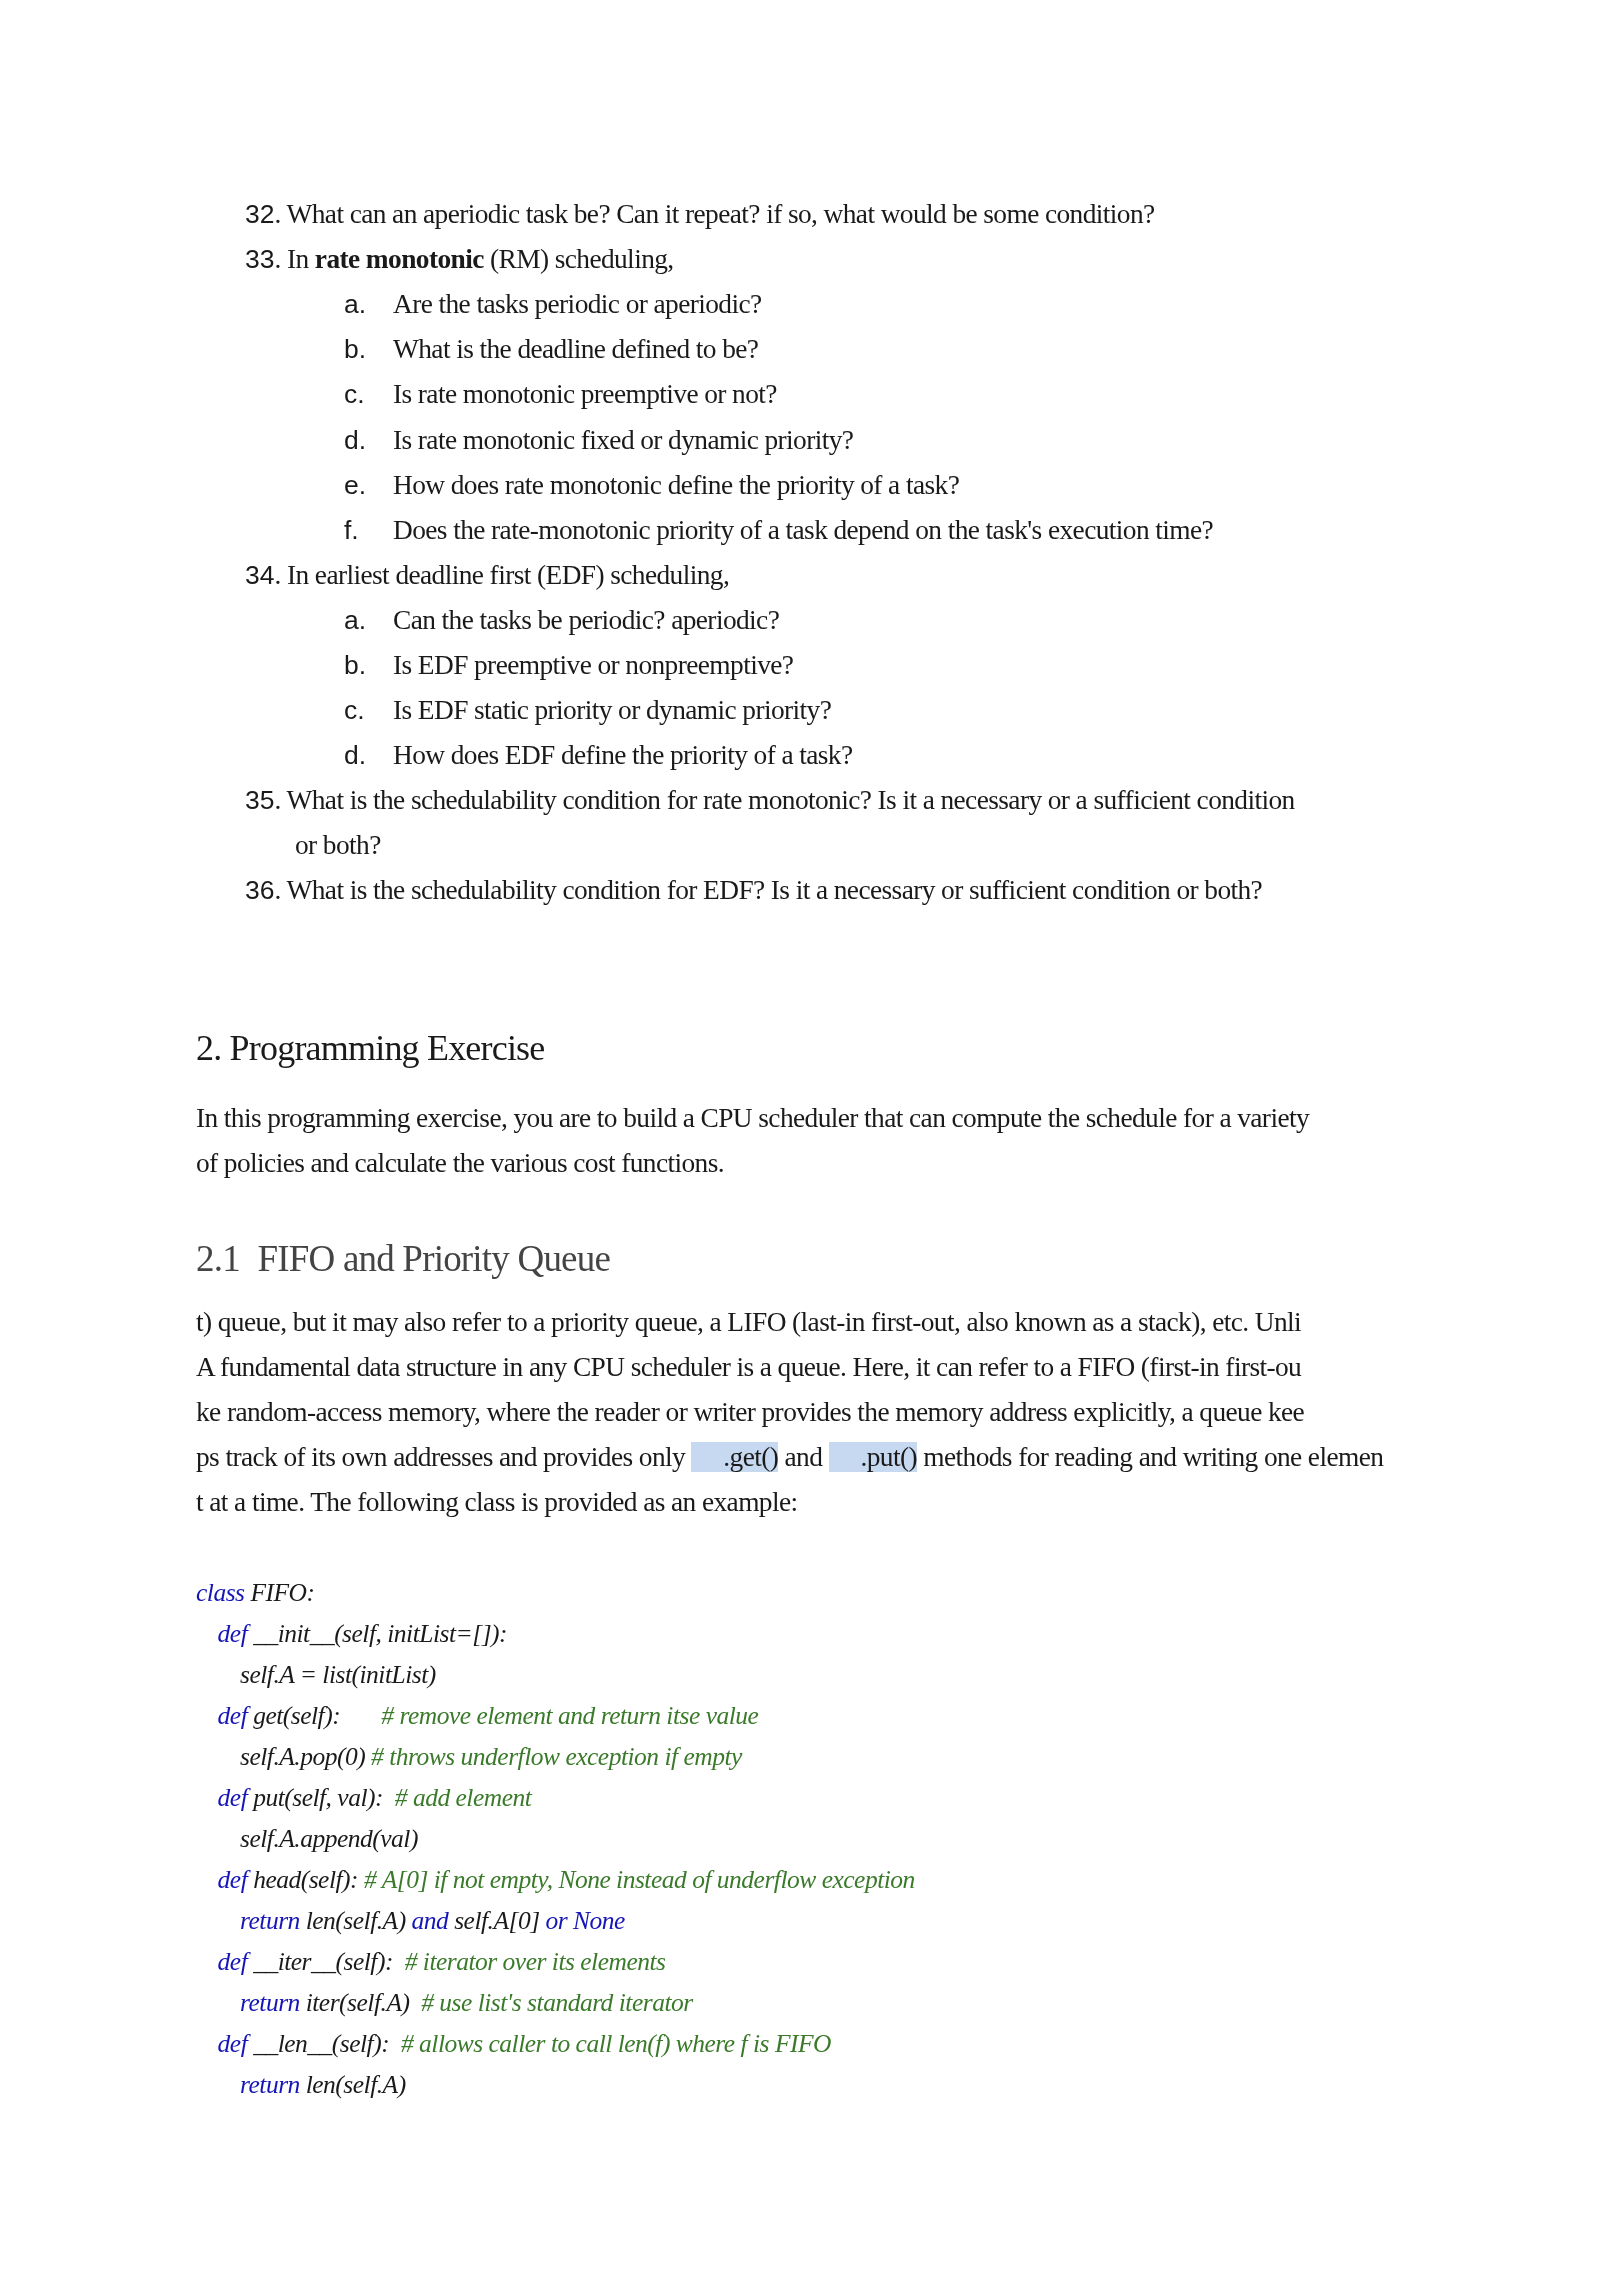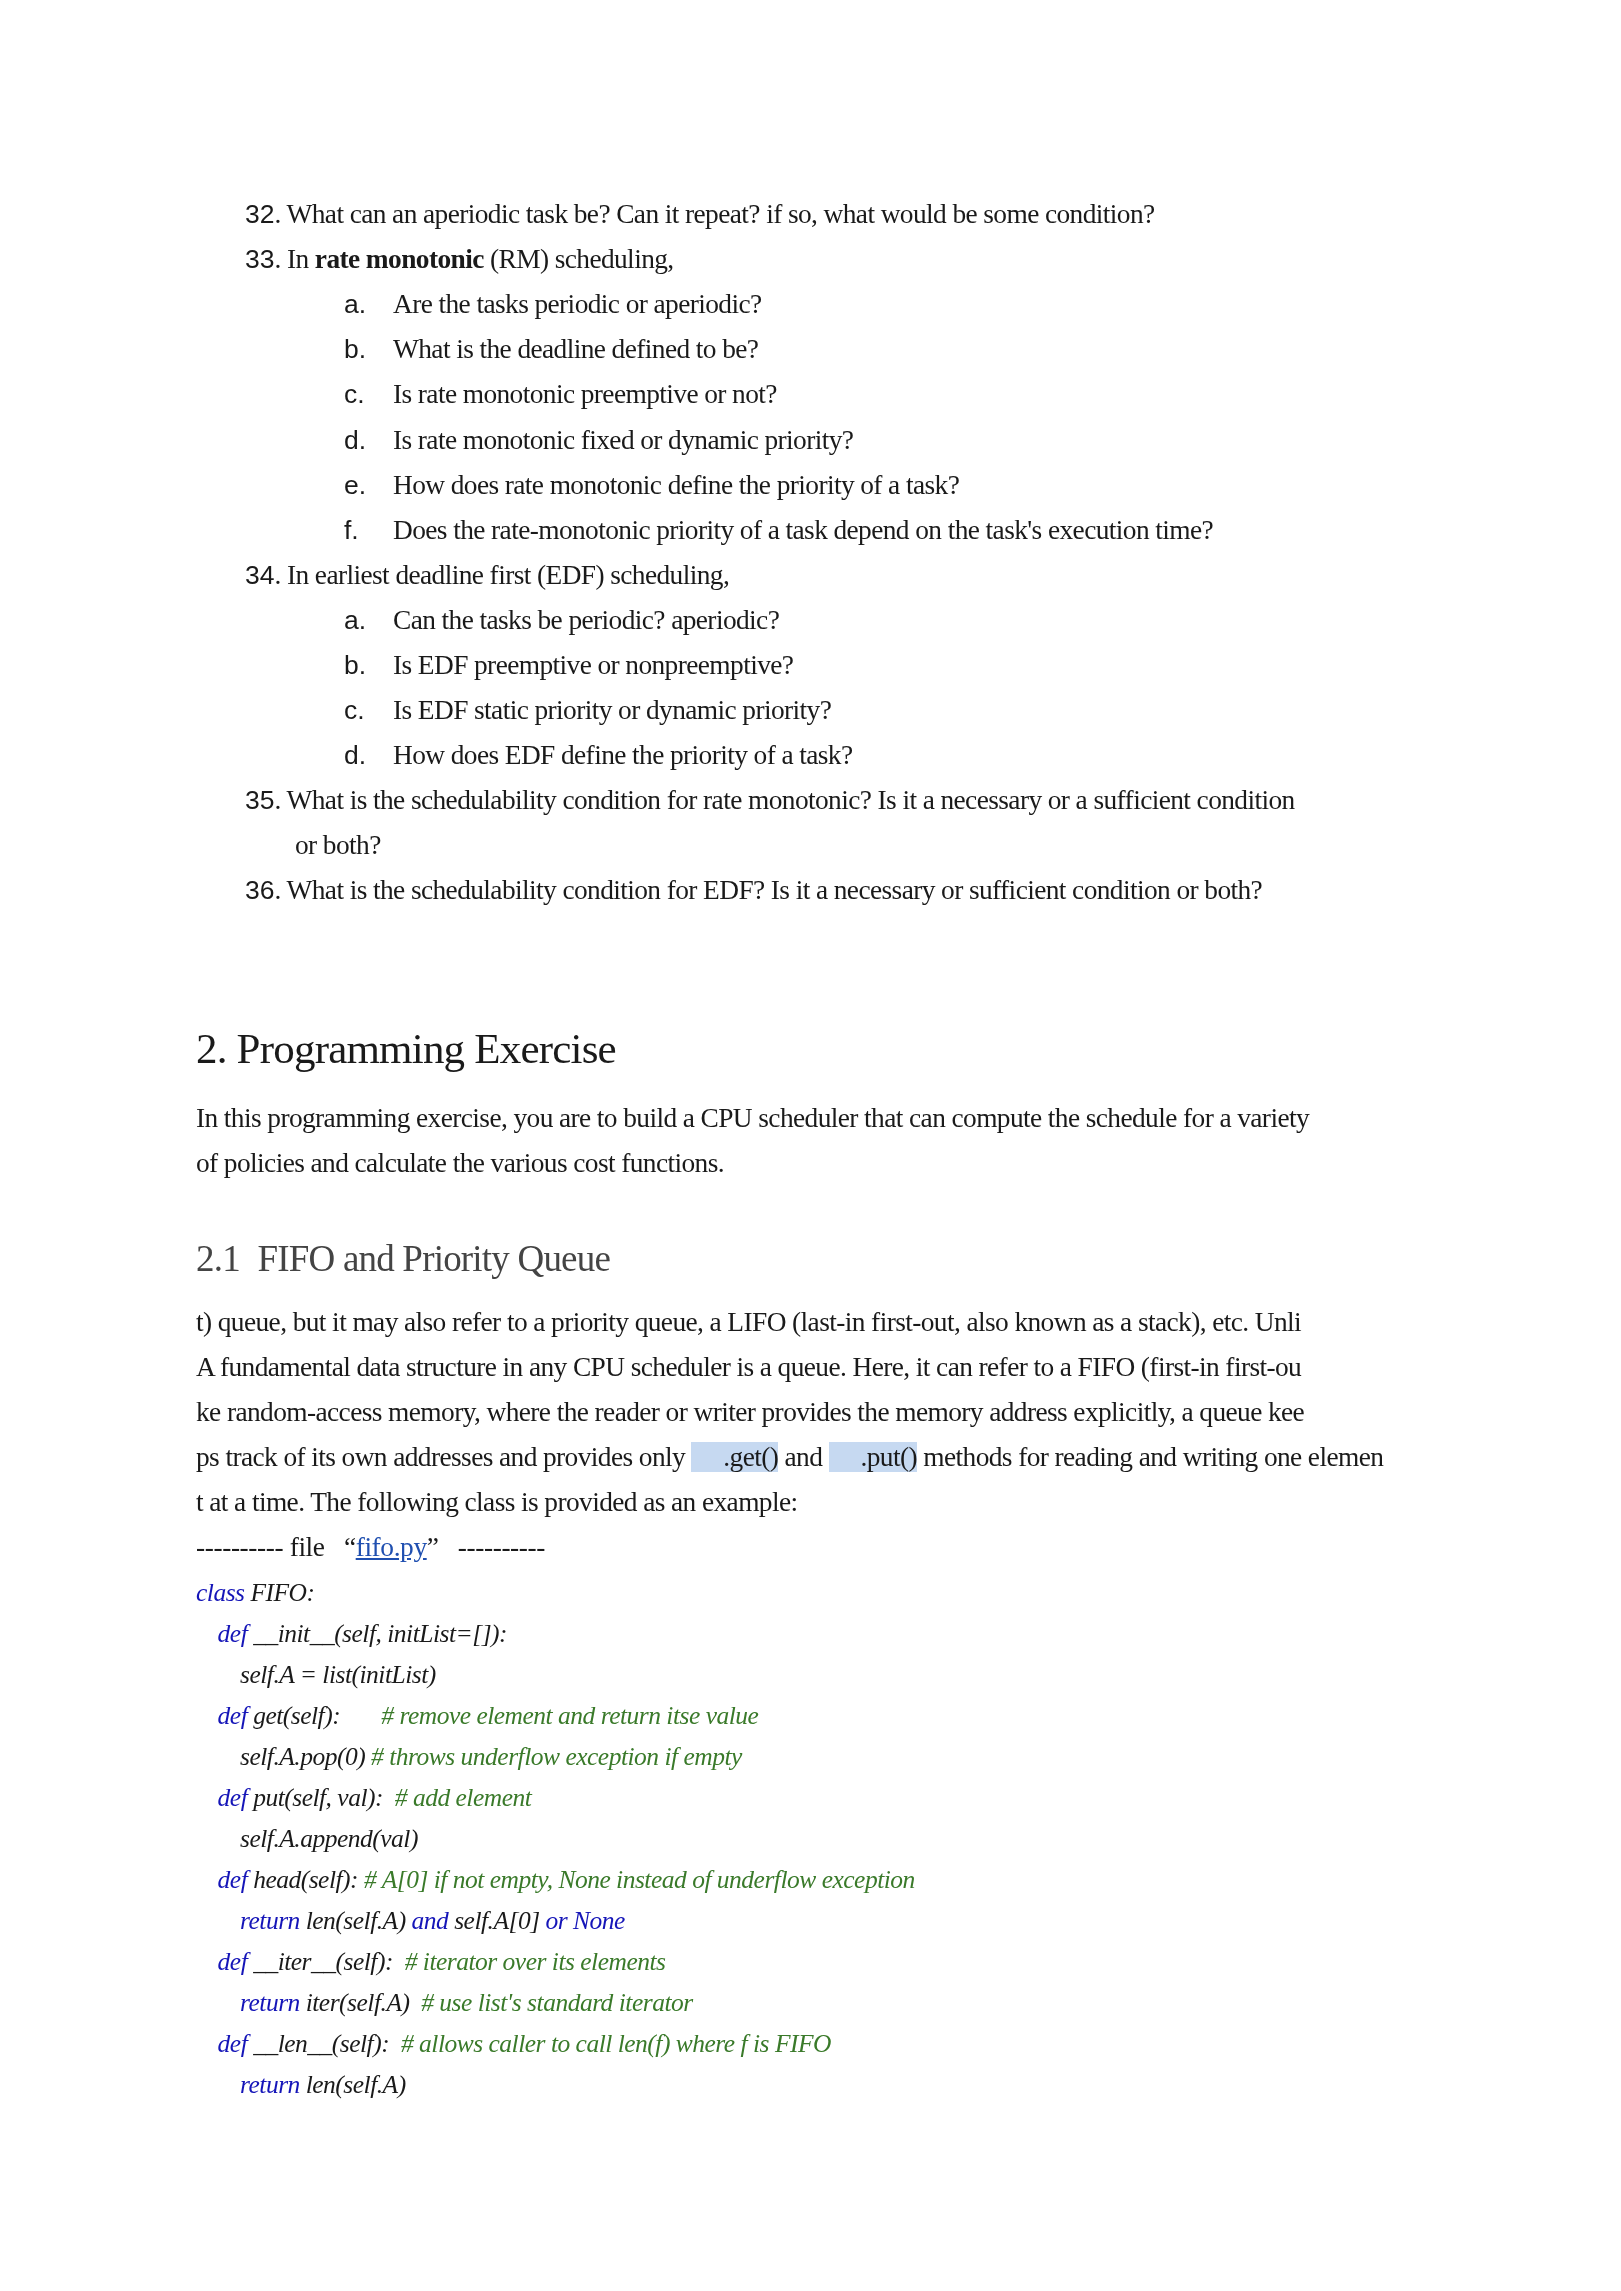--- a/index.html
+++ b/index.html
@@ -9,21 +9,21 @@
 
   
   .q { position: absolute; left: 245px; font-size: 27.4px; line-height: 45px; white-space: nowrap; letter-spacing: -0.6px; }
   .q .num { font-family: "Liberation Sans", "DejaVu Sans", sans-serif; font-size: 26.5px; letter-spacing: 0; }
   .q .bold { font-weight: bold; }
   .sub { position: absolute; left: 344px; font-size: 27.4px; line-height: 45px; white-space: nowrap; letter-spacing: -0.6px; }
   .sub .letter { display: inline-block; width: 49px; font-family: "Liberation Sans", "DejaVu Sans", sans-serif; font-size: 26.5px; letter-spacing: 0; }
   .cont { position: absolute; left: 295px; font-size: 27.4px; line-height: 45px; white-space: nowrap; letter-spacing: -0.6px; }
 
   
-  .h1 { position: absolute; left: 196px; top: 1019px; font-size: 43px; line-height: 59px; color: #1a1a1a; letter-spacing: -0.8px; text-align: center; }
+  .h1 { position: absolute; left: 196px; top: 1019px; font-size: 36px; line-height: 59px; color: #1a1a1a; letter-spacing: -0.8px; text-align: center; }
   .h2 { position: absolute; left: 196px; top: 1233px; font-size: 37px; line-height: 51px; color: #444; letter-spacing: -0.8px; }
   .h2 .sp { display: inline-block; width: 17.6px; }
 
   .para { position: absolute; left: 196px; width: 1245px; font-size: 27.4px; line-height: 45px; letter-spacing: -0.6px; }
   .para .line { display: block; white-space: nowrap; }
   .hl { background: #c6d9f1; padding-left: 32px; }
 
   .fileline { position: absolute; left: 196px; top: 1525px; font-size: 27.4px; line-height: 45px; white-space: nowrap; letter-spacing: -0.4px; }
   .fileline a { color: #1f4fb0; text-decoration: underline; }
 
@@ -83,23 +83,20 @@
   </div>
 
   <div class="para" style="top:1300px">
     <span class="line">t) queue, but it may also refer to a priority queue, a LIFO (last-in first-out, also known as a stack), etc.  Unli</span>
     <span class="line">A fundamental data structure in any CPU scheduler is a queue.  Here, it can refer to a FIFO (first-in first-ou</span>
     <span class="line">ke random-access memory, where the reader or writer provides the memory address explicitly, a queue kee</span>
     <span class="line"><span>ps track of its own addresses and provides only </span><span class="hl">.get()</span><span> and </span><span class="hl">.put()</span><span> methods for reading and writing one elemen</span></span>
     <span class="line">t at a time.  The following class is provided as an example:</span>
   </div>
 
-  <div class="fileline">
-    <span>----------</span><span> file </span>&nbsp;&nbsp;<span>“</span><a>fifo.py</a><span>”</span>&nbsp;&nbsp;&nbsp;<span>----------</span>
-  </div>
 
   <div class="code">
     <span class="cl"><span class="kw">class</span><span> FIFO:</span></span>
     <span class="cl i1"><span class="kw">def</span><span> __init__(self, initList=[]):</span></span>
     <span class="cl i2"><span>self.A = list(initList)</span></span>
     <span class="cl i1"><span class="kw">def</span><span> get(self):       </span><span class="cm"># remove element and return itse value</span></span>
     <span class="cl i2"><span>self.A.pop(0) </span><span class="cm"># throws underflow exception if empty</span></span>
     <span class="cl i1"><span class="kw">def</span><span> put(self, val):  </span><span class="cm"># add element</span></span>
     <span class="cl i2"><span>self.A.append(val)</span></span>
     <span class="cl i1"><span class="kw">def</span><span> head(self): </span><span class="cm"># A[0] if not empty, None instead of underflow exception</span></span>

